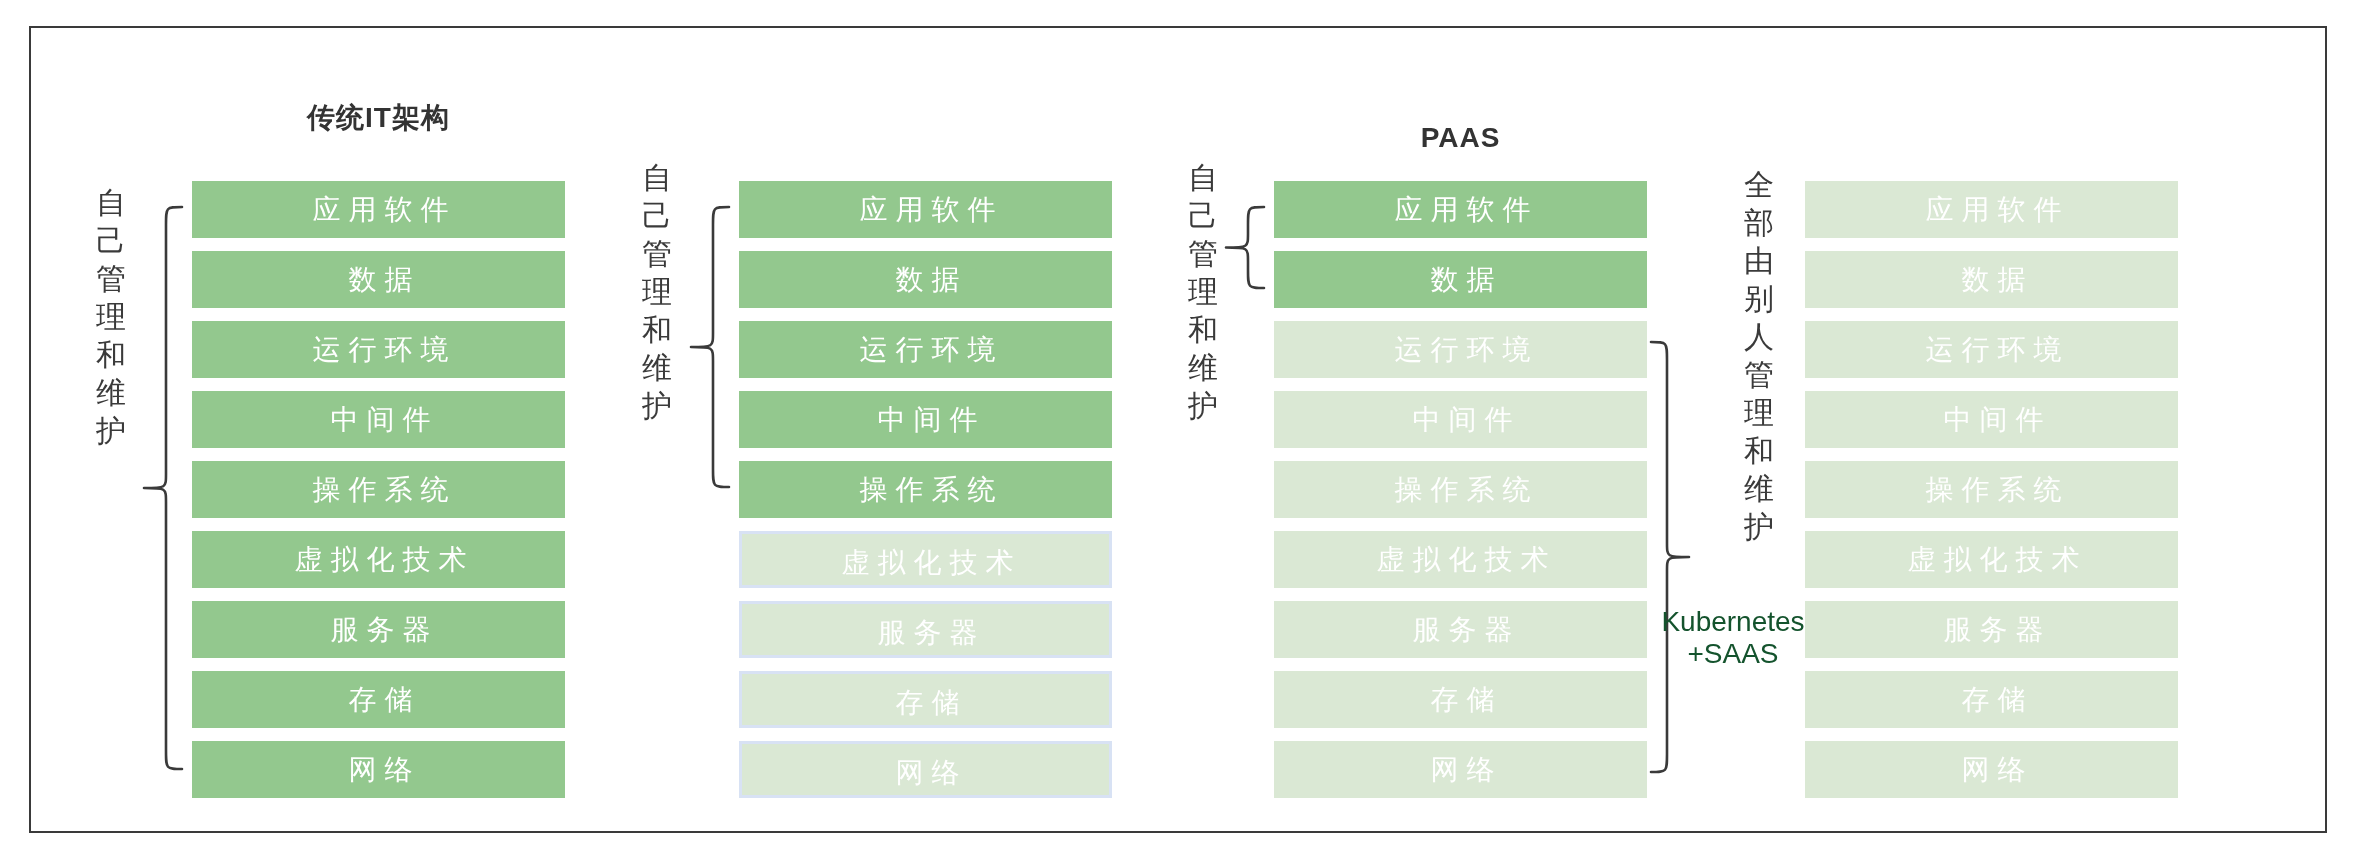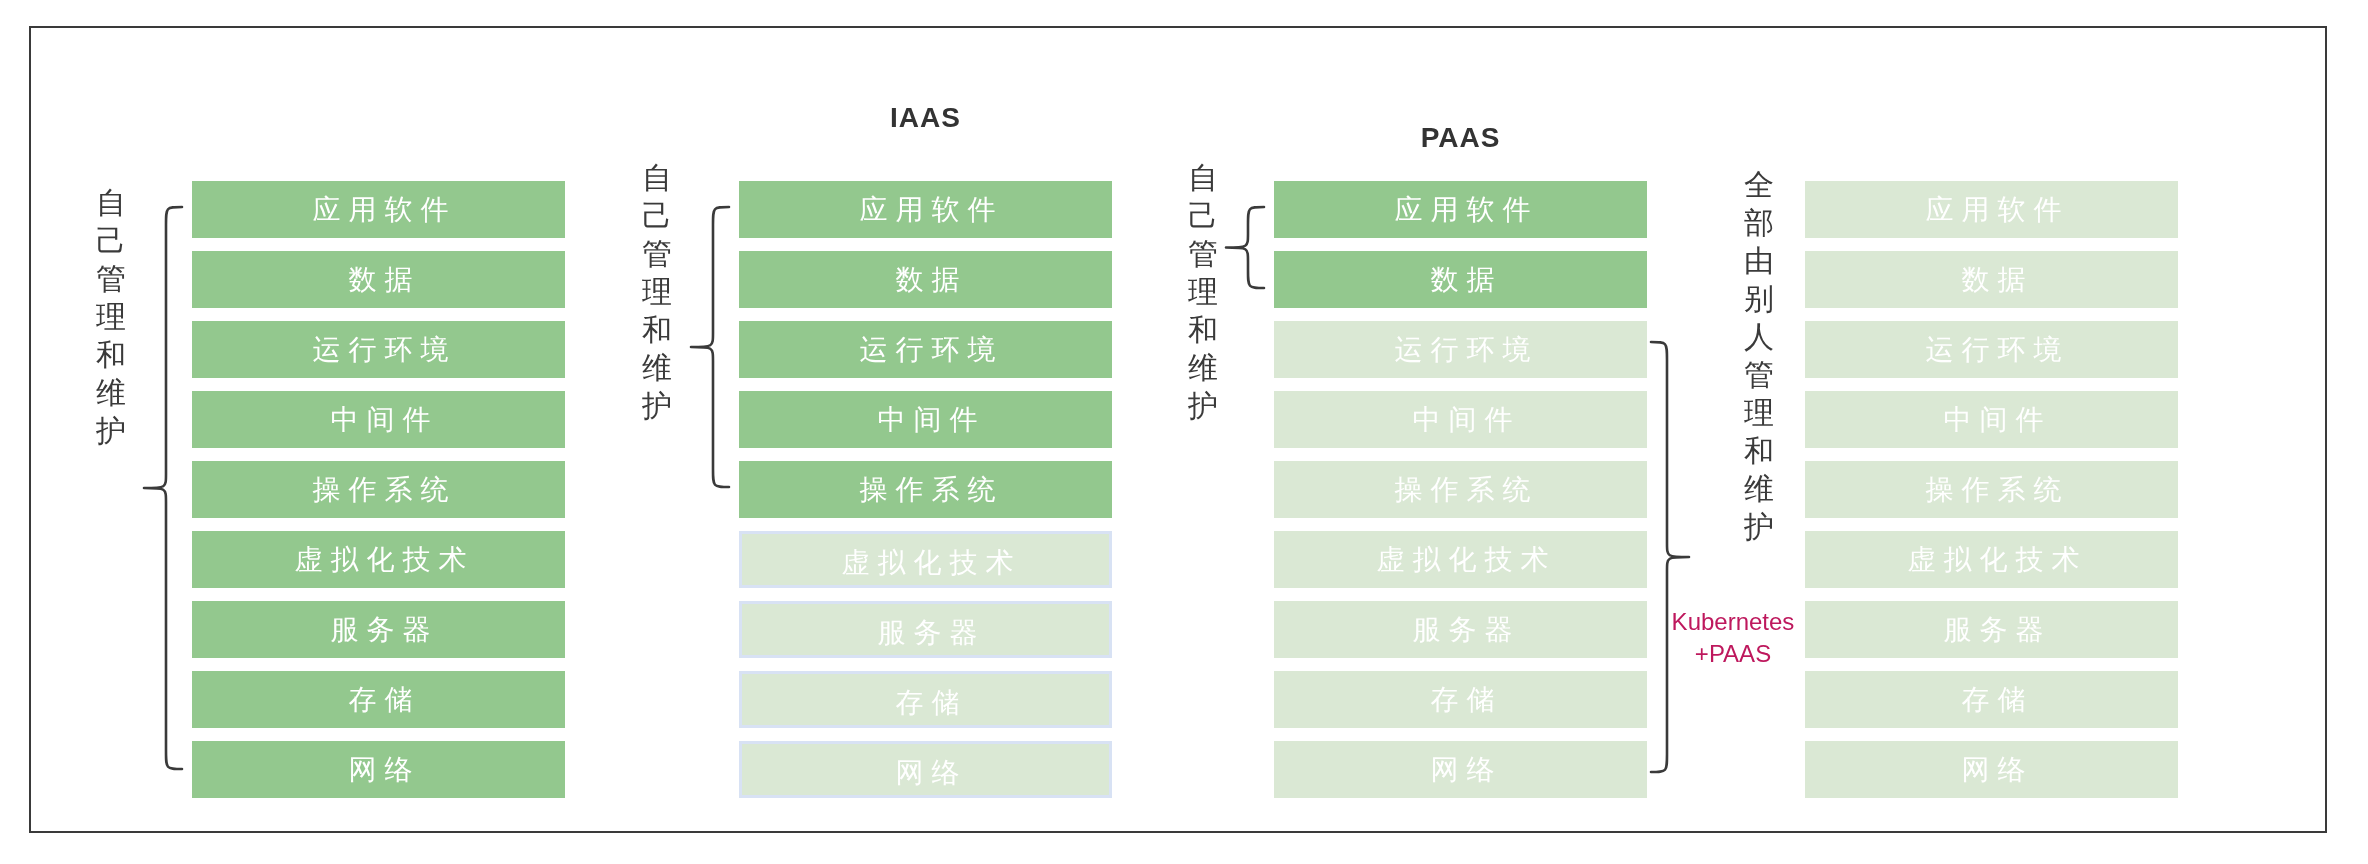--- a/index.html
+++ b/index.html
@@ -60,22 +60,22 @@
     height: 38px;
     line-height: 38px;
     text-align: center;
     font-size: 30px;
     color: #3a3a3a;
   }
   .kube-label {
     position: absolute;
     transform: translateX(-50%);
     text-align: center;
-    color: #be185d;
-    font-size: 24px;
+    color: #14532d;
+    font-size: 28px;
     line-height: 32px;
     white-space: nowrap;
   }
   #brace-layer {
     position: absolute;
     left: 0; top: 0;
     pointer-events: none;
   }
   #brace-layer path {
     stroke: #3a3a3a;
@@ -89,39 +89,39 @@
 <body>
 
 <div id="canvas">
     <div class="frame" style="left: 29px; top: 26px; width: 2294px; height: 803px;"></div>
     <svg id="brace-layer" width="2368" height="864" viewBox="0 0 2368 864">
       <path d="M 182 207 C 166 207 166 207 166 225 L 166 474 C 166 488 166 488 144 488 C 166 488 166 488 166 502 L 166 751 C 166 769 166 769 182 769"></path>
       <path d="M 729 207 C 713 207 713 207 713 225 L 713 333 C 713 347 713 347 691 347 C 713 347 713 347 713 361 L 713 469 C 713 487 713 487 729 487"></path>
       <path d="M 1264 207 C 1248 207 1248 207 1248 225 L 1248 233.5 C 1248 247.5 1248 247.5 1226 247.5 C 1248 247.5 1248 247.5 1248 261.5 L 1248 270 C 1248 288 1248 288 1264 288"></path>
       <path d="M 1651 342 C 1667 342 1667 342 1667 360 L 1667 543 C 1667 557 1667 557 1689 557 C 1667 557 1667 557 1667 571 L 1667 754 C 1667 772 1667 772 1651 772"></path>
     </svg>
+    <div class="col-title" style="left: 192px; top: 102px; width: 373px; height: 32px; line-height: 32px;">传统IT架构</div>
     <div class="layer-box self" style="left: 192px; top: 181px; width: 373px; height: 57px; line-height: 57px;">应用软件</div>
     <div class="layer-box self" style="left: 192px; top: 251px; width: 373px; height: 57px; line-height: 57px;">数据</div>
     <div class="layer-box self" style="left: 192px; top: 321px; width: 373px; height: 57px; line-height: 57px;">运行环境</div>
     <div class="layer-box self" style="left: 192px; top: 391px; width: 373px; height: 57px; line-height: 57px;">中间件</div>
     <div class="layer-box self" style="left: 192px; top: 461px; width: 373px; height: 57px; line-height: 57px;">操作系统</div>
     <div class="layer-box self" style="left: 192px; top: 531px; width: 373px; height: 57px; line-height: 57px;">虚拟化技术</div>
     <div class="layer-box self" style="left: 192px; top: 601px; width: 373px; height: 57px; line-height: 57px;">服务器</div>
     <div class="layer-box self" style="left: 192px; top: 671px; width: 373px; height: 57px; line-height: 57px;">存储</div>
     <div class="layer-box self" style="left: 192px; top: 741px; width: 373px; height: 57px; line-height: 57px;">网络</div>
     <div class="side-label" style="left: 111px; top: 184px;">
       <span class="vchar">自</span>
       <span class="vchar">己</span>
       <span class="vchar">管</span>
       <span class="vchar">理</span>
       <span class="vchar">和</span>
       <span class="vchar">维</span>
       <span class="vchar">护</span>
     </div>
-    <div class="col-title" style="left: 739px; top: 102px; width: 373px; height: 32px; line-height: 32px;">IAAS</div>
     <div class="layer-box self" style="left: 739px; top: 181px; width: 373px; height: 57px; line-height: 57px;">应用软件</div>
     <div class="layer-box self" style="left: 739px; top: 251px; width: 373px; height: 57px; line-height: 57px;">数据</div>
     <div class="layer-box self" style="left: 739px; top: 321px; width: 373px; height: 57px; line-height: 57px;">运行环境</div>
     <div class="layer-box self" style="left: 739px; top: 391px; width: 373px; height: 57px; line-height: 57px;">中间件</div>
     <div class="layer-box self" style="left: 739px; top: 461px; width: 373px; height: 57px; line-height: 57px;">操作系统</div>
     <div class="layer-box provider bordered" style="left: 739px; top: 531px; width: 373px; height: 57px; line-height: 57px;">虚拟化技术</div>
     <div class="layer-box provider bordered" style="left: 739px; top: 601px; width: 373px; height: 57px; line-height: 57px;">服务器</div>
     <div class="layer-box provider bordered" style="left: 739px; top: 671px; width: 373px; height: 57px; line-height: 57px;">存储</div>
     <div class="layer-box provider bordered" style="left: 739px; top: 741px; width: 373px; height: 57px; line-height: 57px;">网络</div>
     <div class="side-label" style="left: 657px; top: 159px;">
@@ -168,15 +168,15 @@
       <span class="vchar">别</span>
       <span class="vchar">人</span>
       <span class="vchar">管</span>
       <span class="vchar">理</span>
       <span class="vchar">和</span>
       <span class="vchar">维</span>
       <span class="vchar">护</span>
     </div>
     <div class="kube-label" style="left: 1733px; top: 606px;">
       <div>Kubernetes</div>
-      <div>+PAAS</div>
+      <div>+SAAS</div>
     </div>
   </div>
 
 </body></html>

